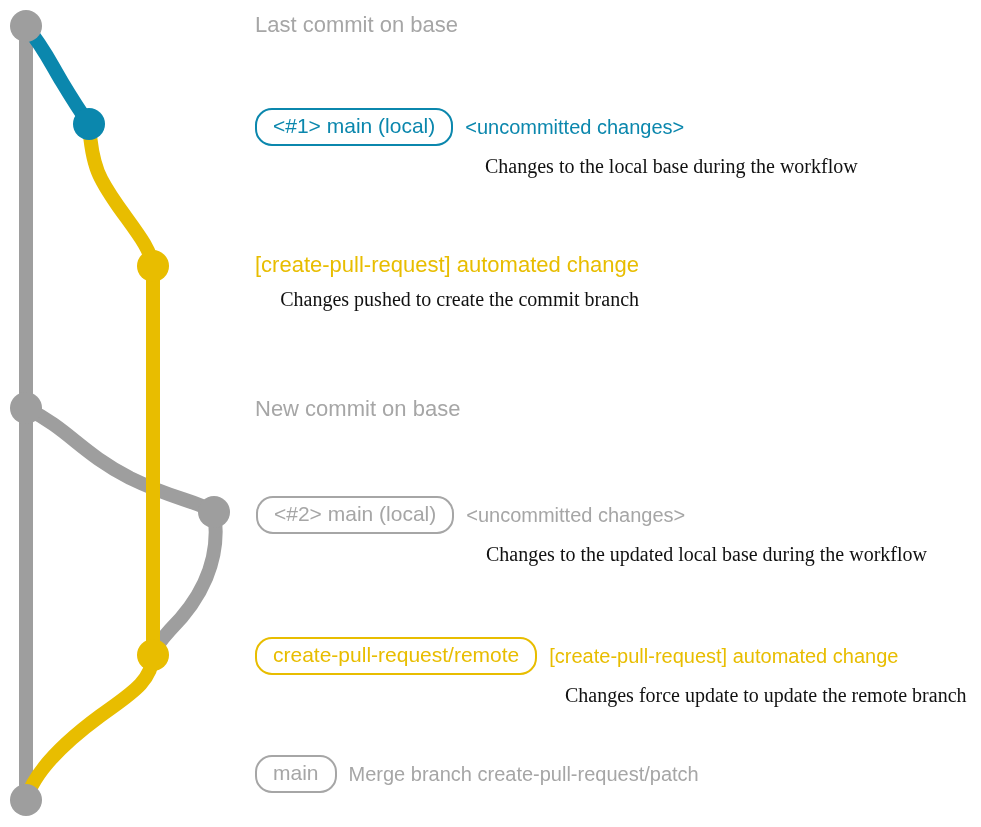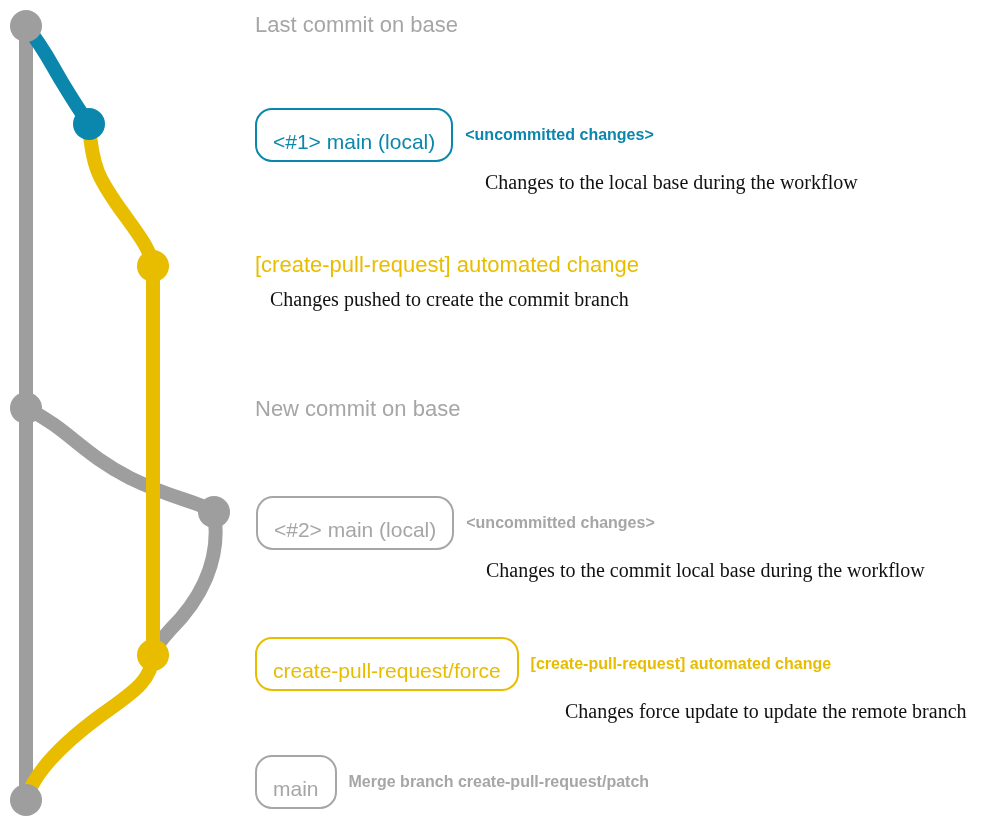--- a/index.html
+++ b/index.html
@@ -34,53 +34,53 @@
   }
   .row-line {
     display: flex;
     align-items: center;
     white-space: nowrap;
   }
   .pill {
     display: inline-block;
     border: 2px solid #999999;
     border-radius: 17px;
-    padding: 20px 16px 6px 16px;
+    padding: 4px 16px 6px 16px;
     font-size: 21px;
     line-height: 24px;
     color: #999999;
     background: transparent;
     font-family: "Liberation Sans", sans-serif;
   }
   .pill.teal { border-color: #0b87ad; color: #0b87ad; }
   .pill.gray { border-color: #a6a6a6; color: #a6a6a6; }
   .pill.gold { border-color: #e8bd00; color: #e8bd00; }
   .subject {
-    font-size: 16px;
+    font-size: 20px;
     line-height: 26px;
     margin-left: 12px;
     font-family: "Liberation Sans", sans-serif;
-    font-weight: bold;
   }
   .subject.teal { color: #0b87ad; }
   .subject.gray { color: #a6a6a6; }
   .subject.gold { color: #e8bd00; }
   .standalone-subject {
     font-size: 22px;
     line-height: 26px;
     font-family: "Liberation Sans", sans-serif;
   }
   .standalone-subject.gray { color: #a6a6a6; }
   .standalone-subject.gold { color: #e8bd00; }
   .body-text {
     font-family: "Liberation Serif", serif;
     font-size: 20px;
     line-height: 24px;
     color: #111111;
     white-space: nowrap;
+    text-align: right;
   }
 </style>
 </head>
 <body>
 
 <div id="diagram">
 
   <svg id="graph-svg" viewBox="0 0 981 827" xmlns="http://www.w3.org/2000/svg">
 
     <path d="M 26 26 L 26 800" stroke="#9e9e9e" stroke-width="14" fill="none" stroke-linecap="round"></path>
@@ -140,28 +140,28 @@
       </div>
     </div>
   </div>
 
   <div class="row" style="left:256px; top:496px;">
     <div>
       <div class="row-line">
         <span class="pill gray">&lt;#2&gt; main (local)</span>
         <span class="subject gray">&lt;uncommitted changes&gt;</span>
       </div>
-      <div class="body-text" style="margin-left:230px; margin-top:8px;">Changes to the commit local base during the workflow</div>
+      <div class="body-text" style="margin-left:230px; margin-top:8px;">Changes to the updated local base during the workflow</div>
     </div>
   </div>
 
   <div class="row" style="left:255px; top:637px;">
     <div>
       <div class="row-line">
-        <span class="pill gold">create-pull-request/force</span>
+        <span class="pill gold">create-pull-request/remote</span>
         <span class="subject gold">[create-pull-request] automated change</span>
       </div>
       <div class="body-text" style="margin-left:310px; margin-top:8px;">Changes force update to update the remote branch</div>
     </div>
   </div>
 
   <div class="row" style="left:255px; top:755px;">
     <div>
       <div class="row-line">
         <span class="pill gray">main</span>

